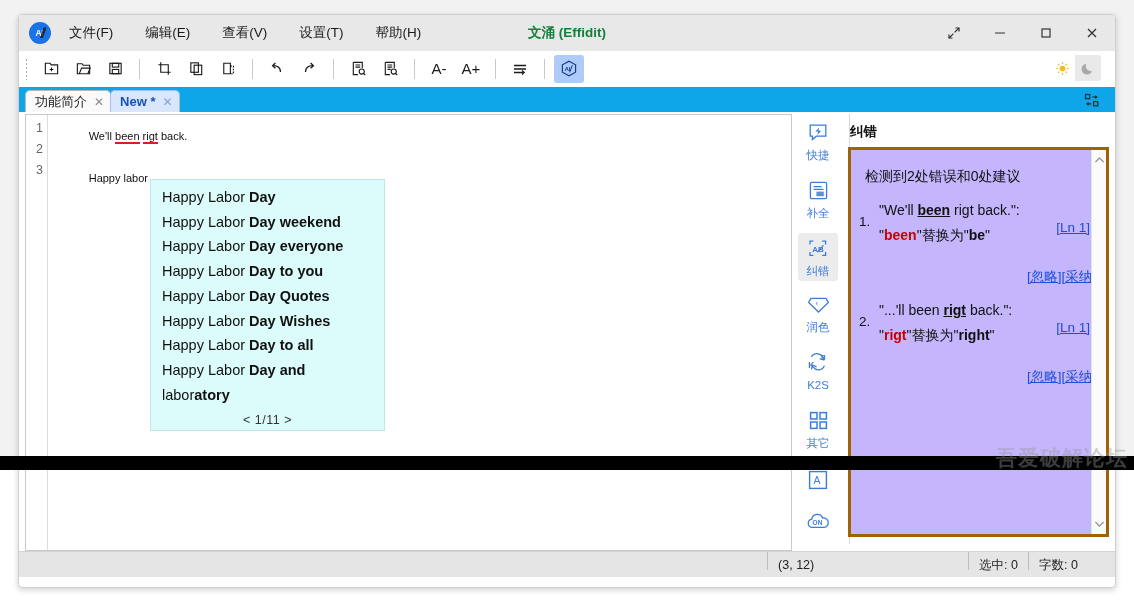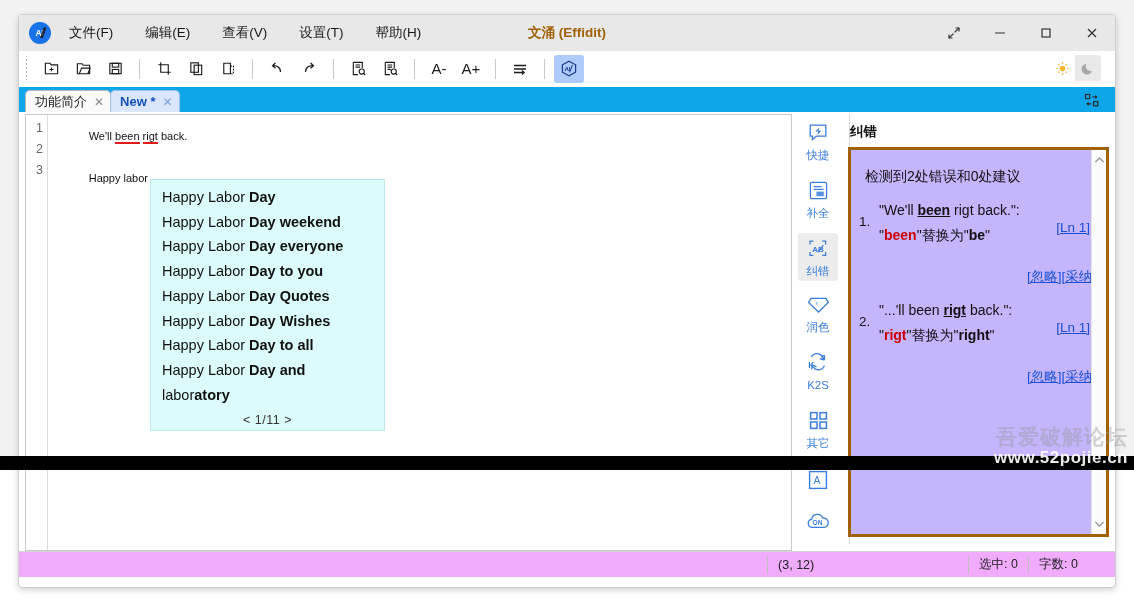--- a/index.html
+++ b/index.html
@@ -53,21 +53,21 @@
     padding: 4px 8px;
     cursor: default;
     white-space: nowrap;
   }
   .title-text {
     position: absolute;
     left: 0; right: 0;
     text-align: center;
     font-size: 13.5px;
     font-weight: bold;
-    color: #a16207;
+    color: #15803d;
     pointer-events: none;
   }
   .winctrls {
     position: absolute;
     right: 0; top: 0;
     height: 36px;
     display: flex;
     align-items: center;
   }
   .winbtn {
@@ -360,24 +360,23 @@
     left: 0; width: 15px; height: 16px;
     display: flex; align-items: center; justify-content: center;
     color: #9a9a9a; font-size: 11px;
   }
   .cscroll .up { top: 2px; }
   .cscroll .down { bottom: 2px; }
   
   .statusbar {
     position: relative;
     height: 26px;
-    background: #f0abfc;
+    background: #e5e5e5;
     border-top: 1px solid #d4d4d4;
     display: flex;
-    align-items: center;
     font-size: 12.5px;
     color: #222;
   }
   .sb-seg {
     height: 26px;
     display: flex; align-items: center;
     padding: 0 10px;
   }
   .sb-sep { width: 1px; height: 18px; background: #bdbdbd; }
   .sb-left { flex: 1; }
@@ -776,17 +775,16 @@
       <div class="sb-sep"></div>
       <div class="sb-seg">选中: 0</div>
       <div class="sb-sep"></div>
       <div class="sb-seg" style="width:86px;">字数: 0</div>
     </div>
 
   </div>
 
   <div class="watermark">
     <div class="wm-cn">吾爱破解论坛</div>
-    <div class="wm-en">www.52pojie.cn</div>
   </div>
 
   <div class="bottombar"></div>
 </div>
 
 </body></html>

